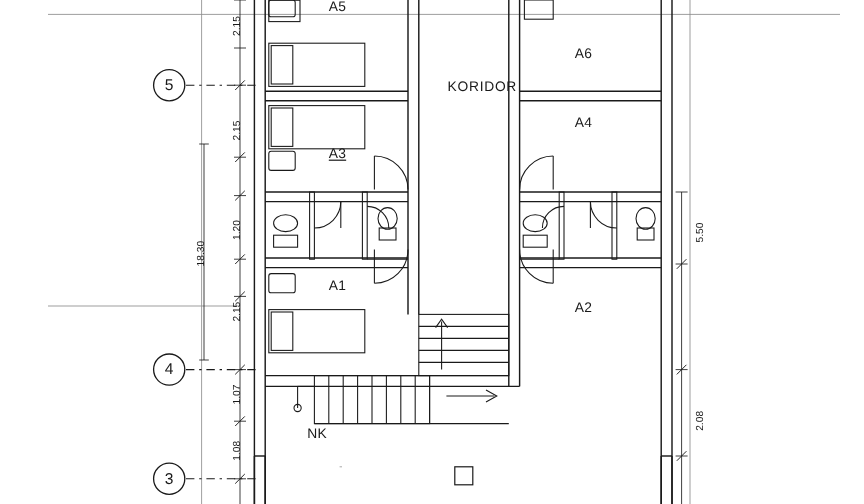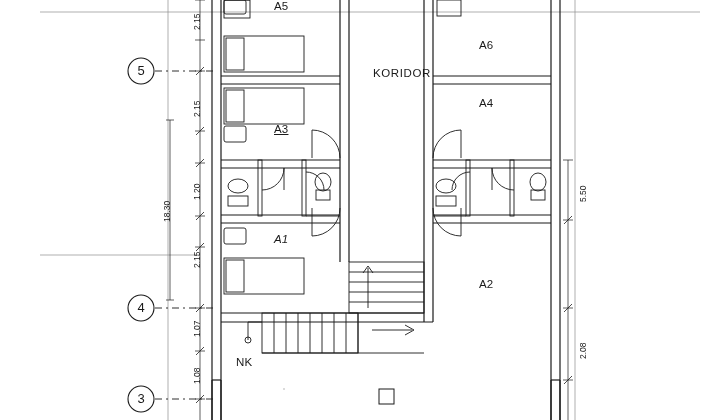--- a/index.html
+++ b/index.html
@@ -304,27 +304,27 @@
   </svg>
 
   <div class="lbl room" style="left:274px; top:0px;">A5</div>
 
   <div class="lbl room" style="left:479px; top:11px;margin-top:28px;">A6</div>
 
   <div class="lbl room" style="left:274px; top:123px;text-decoration:underline;">A3</div>
 
   <div class="lbl room" style="left:479px; top:97px;text-align:right;">A4</div>
 
-  <div class="lbl room" style="left:274px; top:233px;font-style:italic;">A1</div>
-
-  <div class="lbl room" style="left:479px; top:251px;margin-top:27px;">A2</div>
+  <div class="lbl room" style="left:274px; top:233px;">A1</div>
+
+  <div class="lbl room" style="left:479px; top:251px;">A2</div>
 
   <div class="lbl koridor" style="left:353px; top:67px;padding-left:20px;">KORIDOR</div>
 
-  <div class="lbl nk" style="left:236px; top:356px;">NK</div>
+  <div class="lbl nk" style="left:256px; top:356px;">NK</div>
 
   <div class="gridlbl" style="left:128px; top:58px;">5</div>
   <div class="gridlbl" style="left:128px; top:295px;">4</div>
   <div class="gridlbl" style="left:128px; top:386px;">3</div>
 
   <div class="dim vdim" style="left:192px; top:30px;">2.15</div>
   <div class="dim vdim" style="left:192px; top:117px;">2.15</div>
   <div class="dim vdim" style="left:192px; top:200px;">1.20</div>
   <div class="dim vdim" style="left:192px; top:268px;">2.15</div>
   <div class="dim vdim" style="left:192px; top:337px;">1.07</div>

